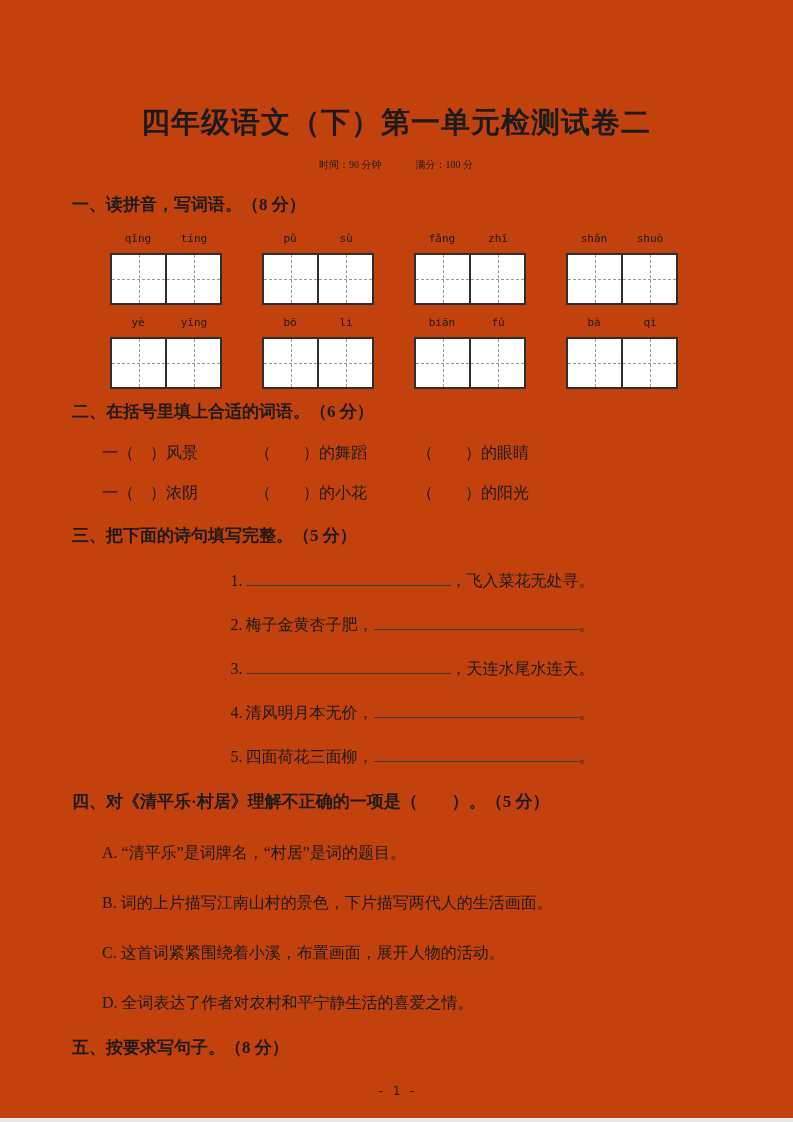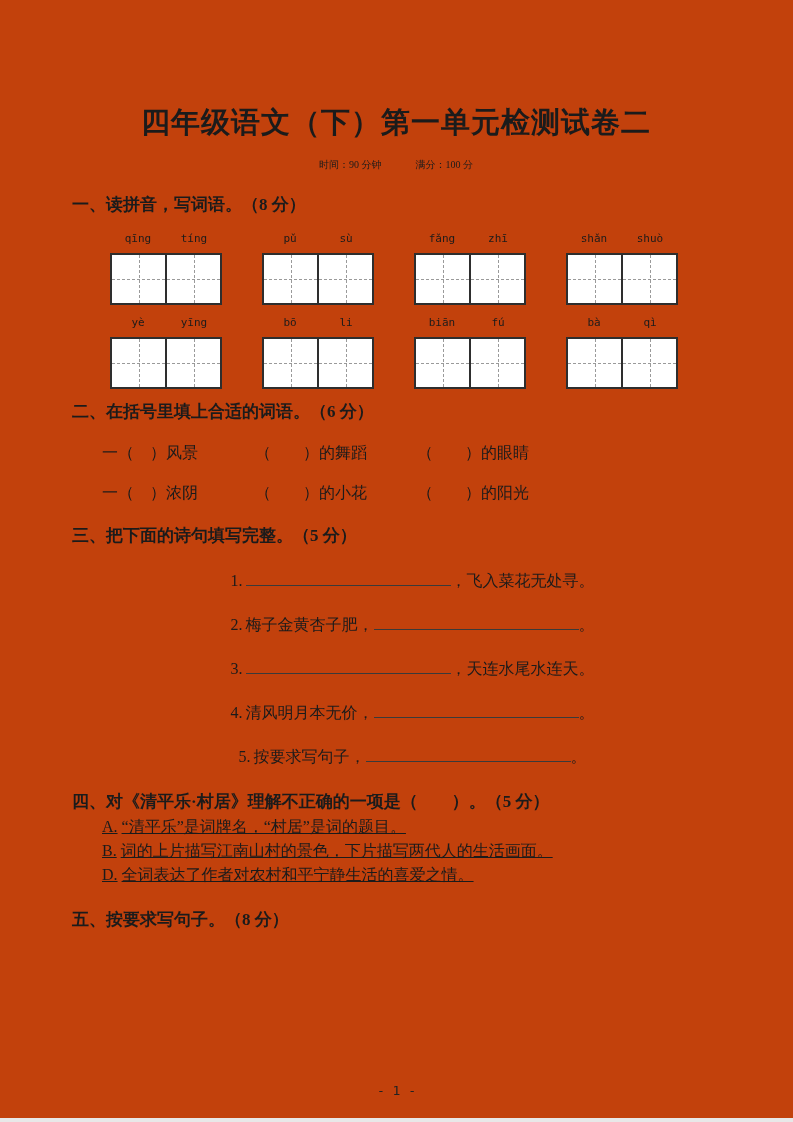--- a/index.html
+++ b/index.html
@@ -98,23 +98,22 @@
     display:inline-block;
     width:205px;
     height:1.0em;
     border-bottom:1px solid #3a3a3a;
     vertical-align:baseline;
   }
 
   
   .option{
     padding-left:30px;
-    margin-top:4px;
+    margin-top:30px;
     line-height:20px;
-    text-decoration:underline;
   }
   .option .opt-label{margin-right:4px;}
 
   .footer{
     position:absolute;
     left:0;right:0;bottom:20px;
     text-align:center;
     font-size:13px;
     color:#222;
     font-family:"DejaVu Sans Mono",monospace;
@@ -235,27 +234,28 @@
         <span class="c3">（　　）的阳光</span>
       </div>
     </div>
 
     <div>
       <h2 class="sec-heading mt-s3">三、把下面的诗句填写完整。（5 分）</h2>
       <div class="verse-item"><span class="num">1.</span><span></span><span class="blank"></span><span>，飞入菜花无处寻。</span></div>
       <div class="verse-item"><span class="num">2.</span><span>梅子金黄杏子肥，</span><span class="blank"></span><span>。</span></div>
       <div class="verse-item"><span class="num">3.</span><span></span><span class="blank"></span><span>，天连水尾水连天。</span></div>
       <div class="verse-item"><span class="num">4.</span><span>清风明月本无价，</span><span class="blank"></span><span>。</span></div>
-      <div class="verse-item"><span class="num">5.</span><span>按要求写句子，</span><span class="blank"></span><span>。</span></div>
+      <div class="verse-item"><span class="num">5.</span><span>四面荷花三面柳，</span><span class="blank"></span><span>。</span></div>
     </div>
 
     <div>
       <h2 class="sec-heading mt-s4">四、对《清平乐·村居》理解不正确的一项是（　　）。（5 分）</h2>
       <div class="option"><span class="opt-label">A.</span><span>“清平乐”是词牌名，“村居”是词的题目。</span></div>
       <div class="option"><span class="opt-label">B.</span><span>词的上片描写江南山村的景色，下片描写两代人的生活画面。</span></div>
+      <div class="option"><span class="opt-label">C.</span><span>这首词紧紧围绕着小溪，布置画面，展开人物的活动。</span></div>
       <div class="option"><span class="opt-label">D.</span><span>全词表达了作者对农村和平宁静生活的喜爱之情。</span></div>
     </div>
 
     <div>
       <h2 class="sec-heading mt-s5">五、按要求写句子。（8 分）</h2>
     </div>
 
   </div>
 
   <div class="footer">- 1 -</div>

